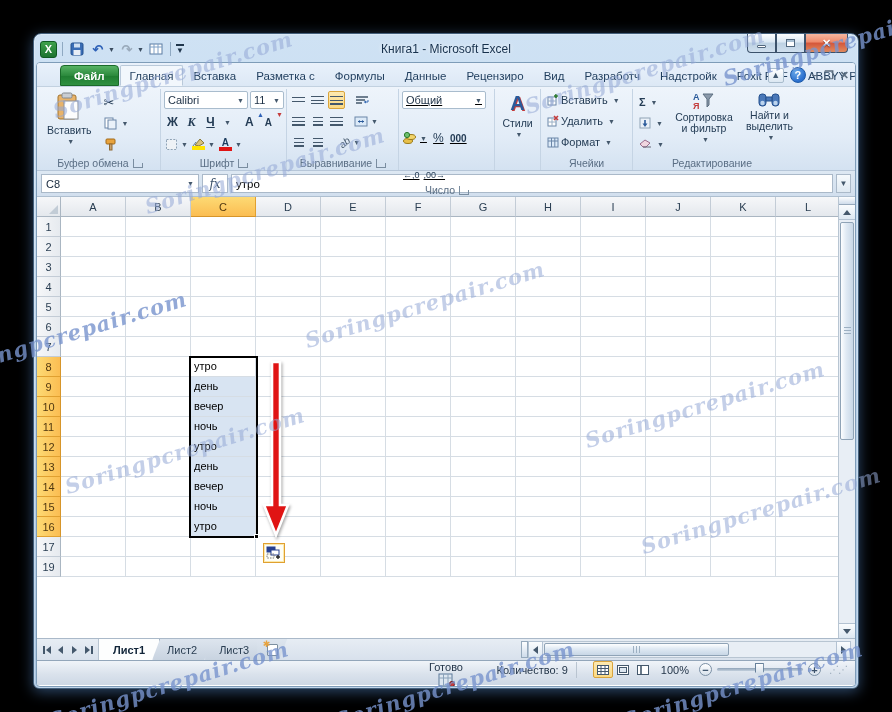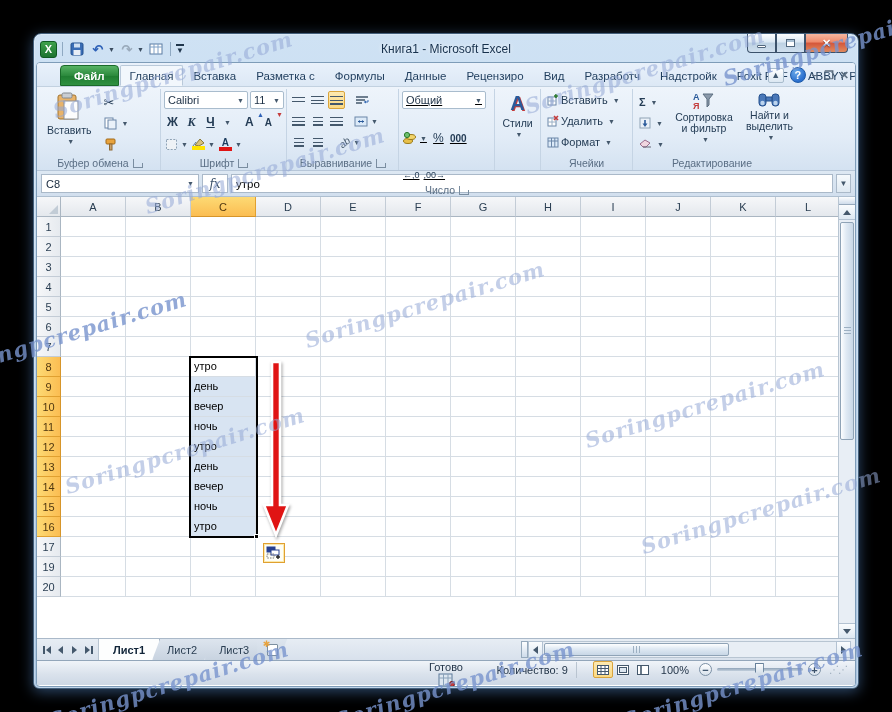--- a/index.html
+++ b/index.html
@@ -830,35 +830,20 @@
                 <div class="cell"></div>
                 <div class="cell"></div>
                 <div class="cell"></div>
                 <div class="cell"></div>
                 <div class="cell"></div>
                 <div class="cell"></div>
                 <div class="cell"></div>
                 <div class="cell"></div>
                 <div class="cell"></div>
               </div>
-              <div class="grow">
-                <div class="row-h">20</div>
-                <div class="cell"></div>
-                <div class="cell"></div>
-                <div class="cell"></div>
-                <div class="cell"></div>
-                <div class="cell"></div>
-                <div class="cell"></div>
-                <div class="cell"></div>
-                <div class="cell"></div>
-                <div class="cell"></div>
-                <div class="cell"></div>
-                <div class="cell"></div>
-                <div class="cell"></div>
-              </div>
             </div>
         </div>
 
         <div class="sel-border">
           <div class="fill-handle"></div>
         </div>
 
         <svg class="red-arrow" width="34" height="182" viewBox="0 0 34 182">
           <path d="M13 3 H21 V146 H29 L17 176 L5 146 H13 Z" fill="#e01414" stroke="#ffffff" stroke-width="2.6"></path>
         </svg>

